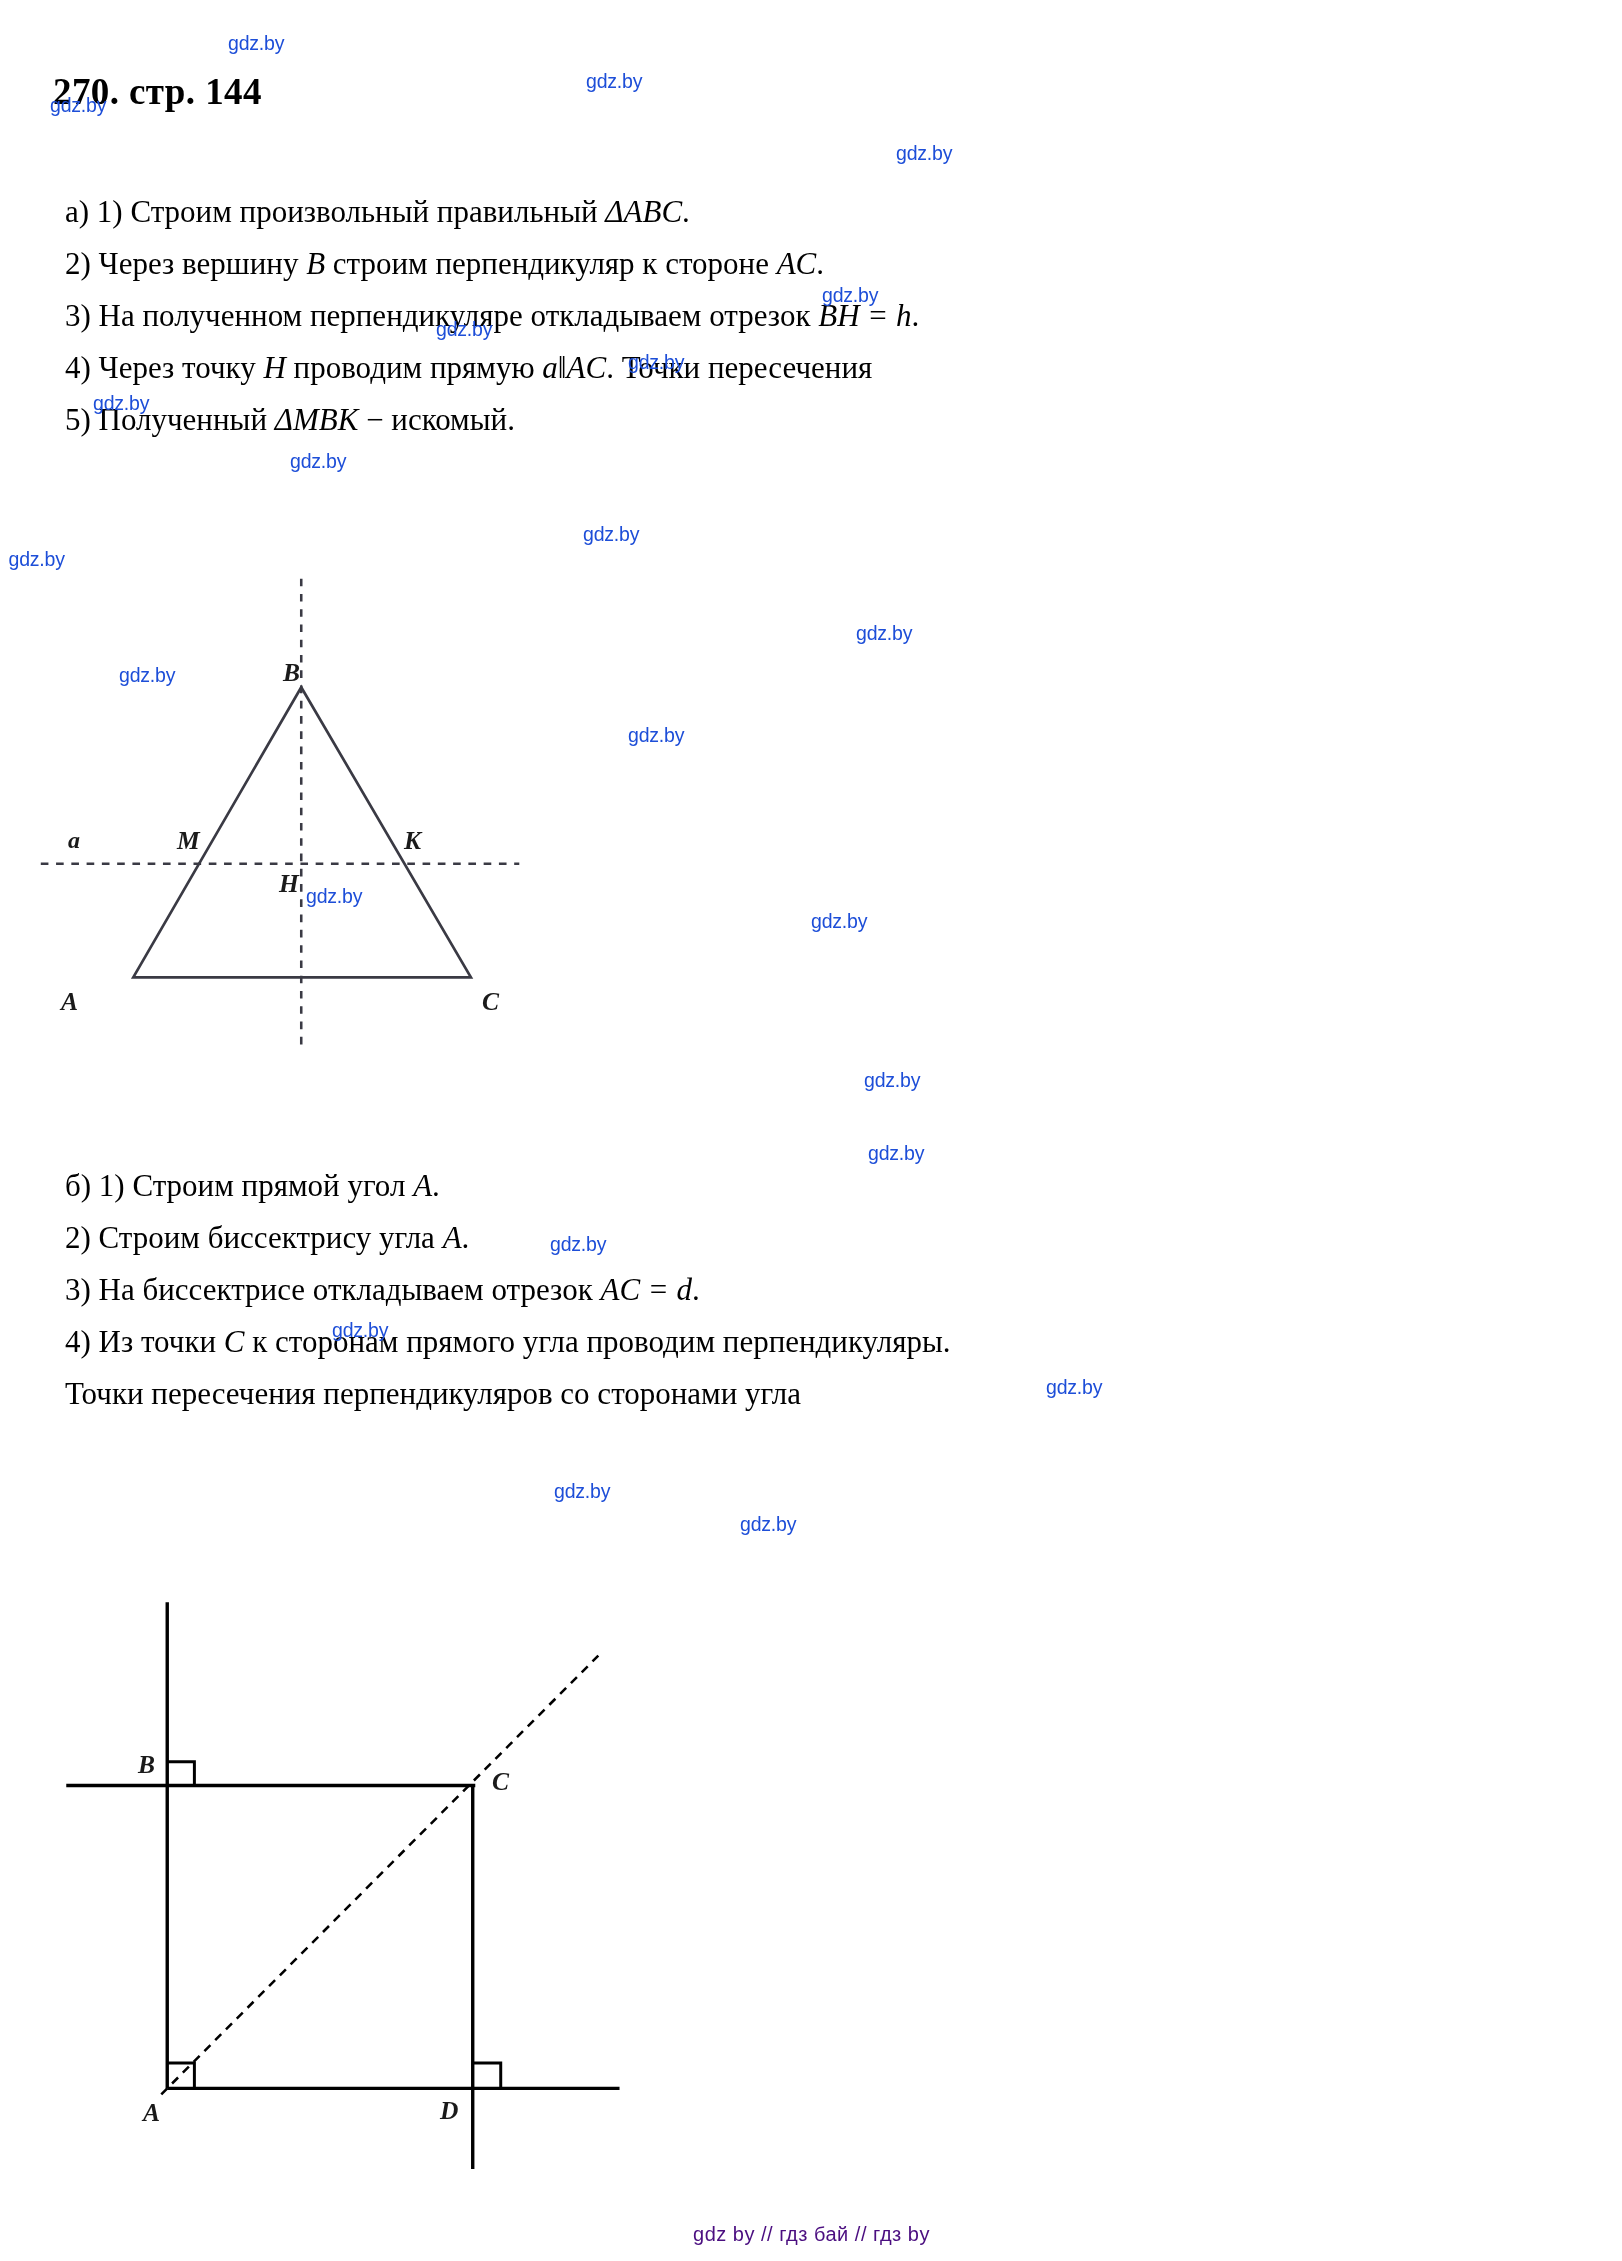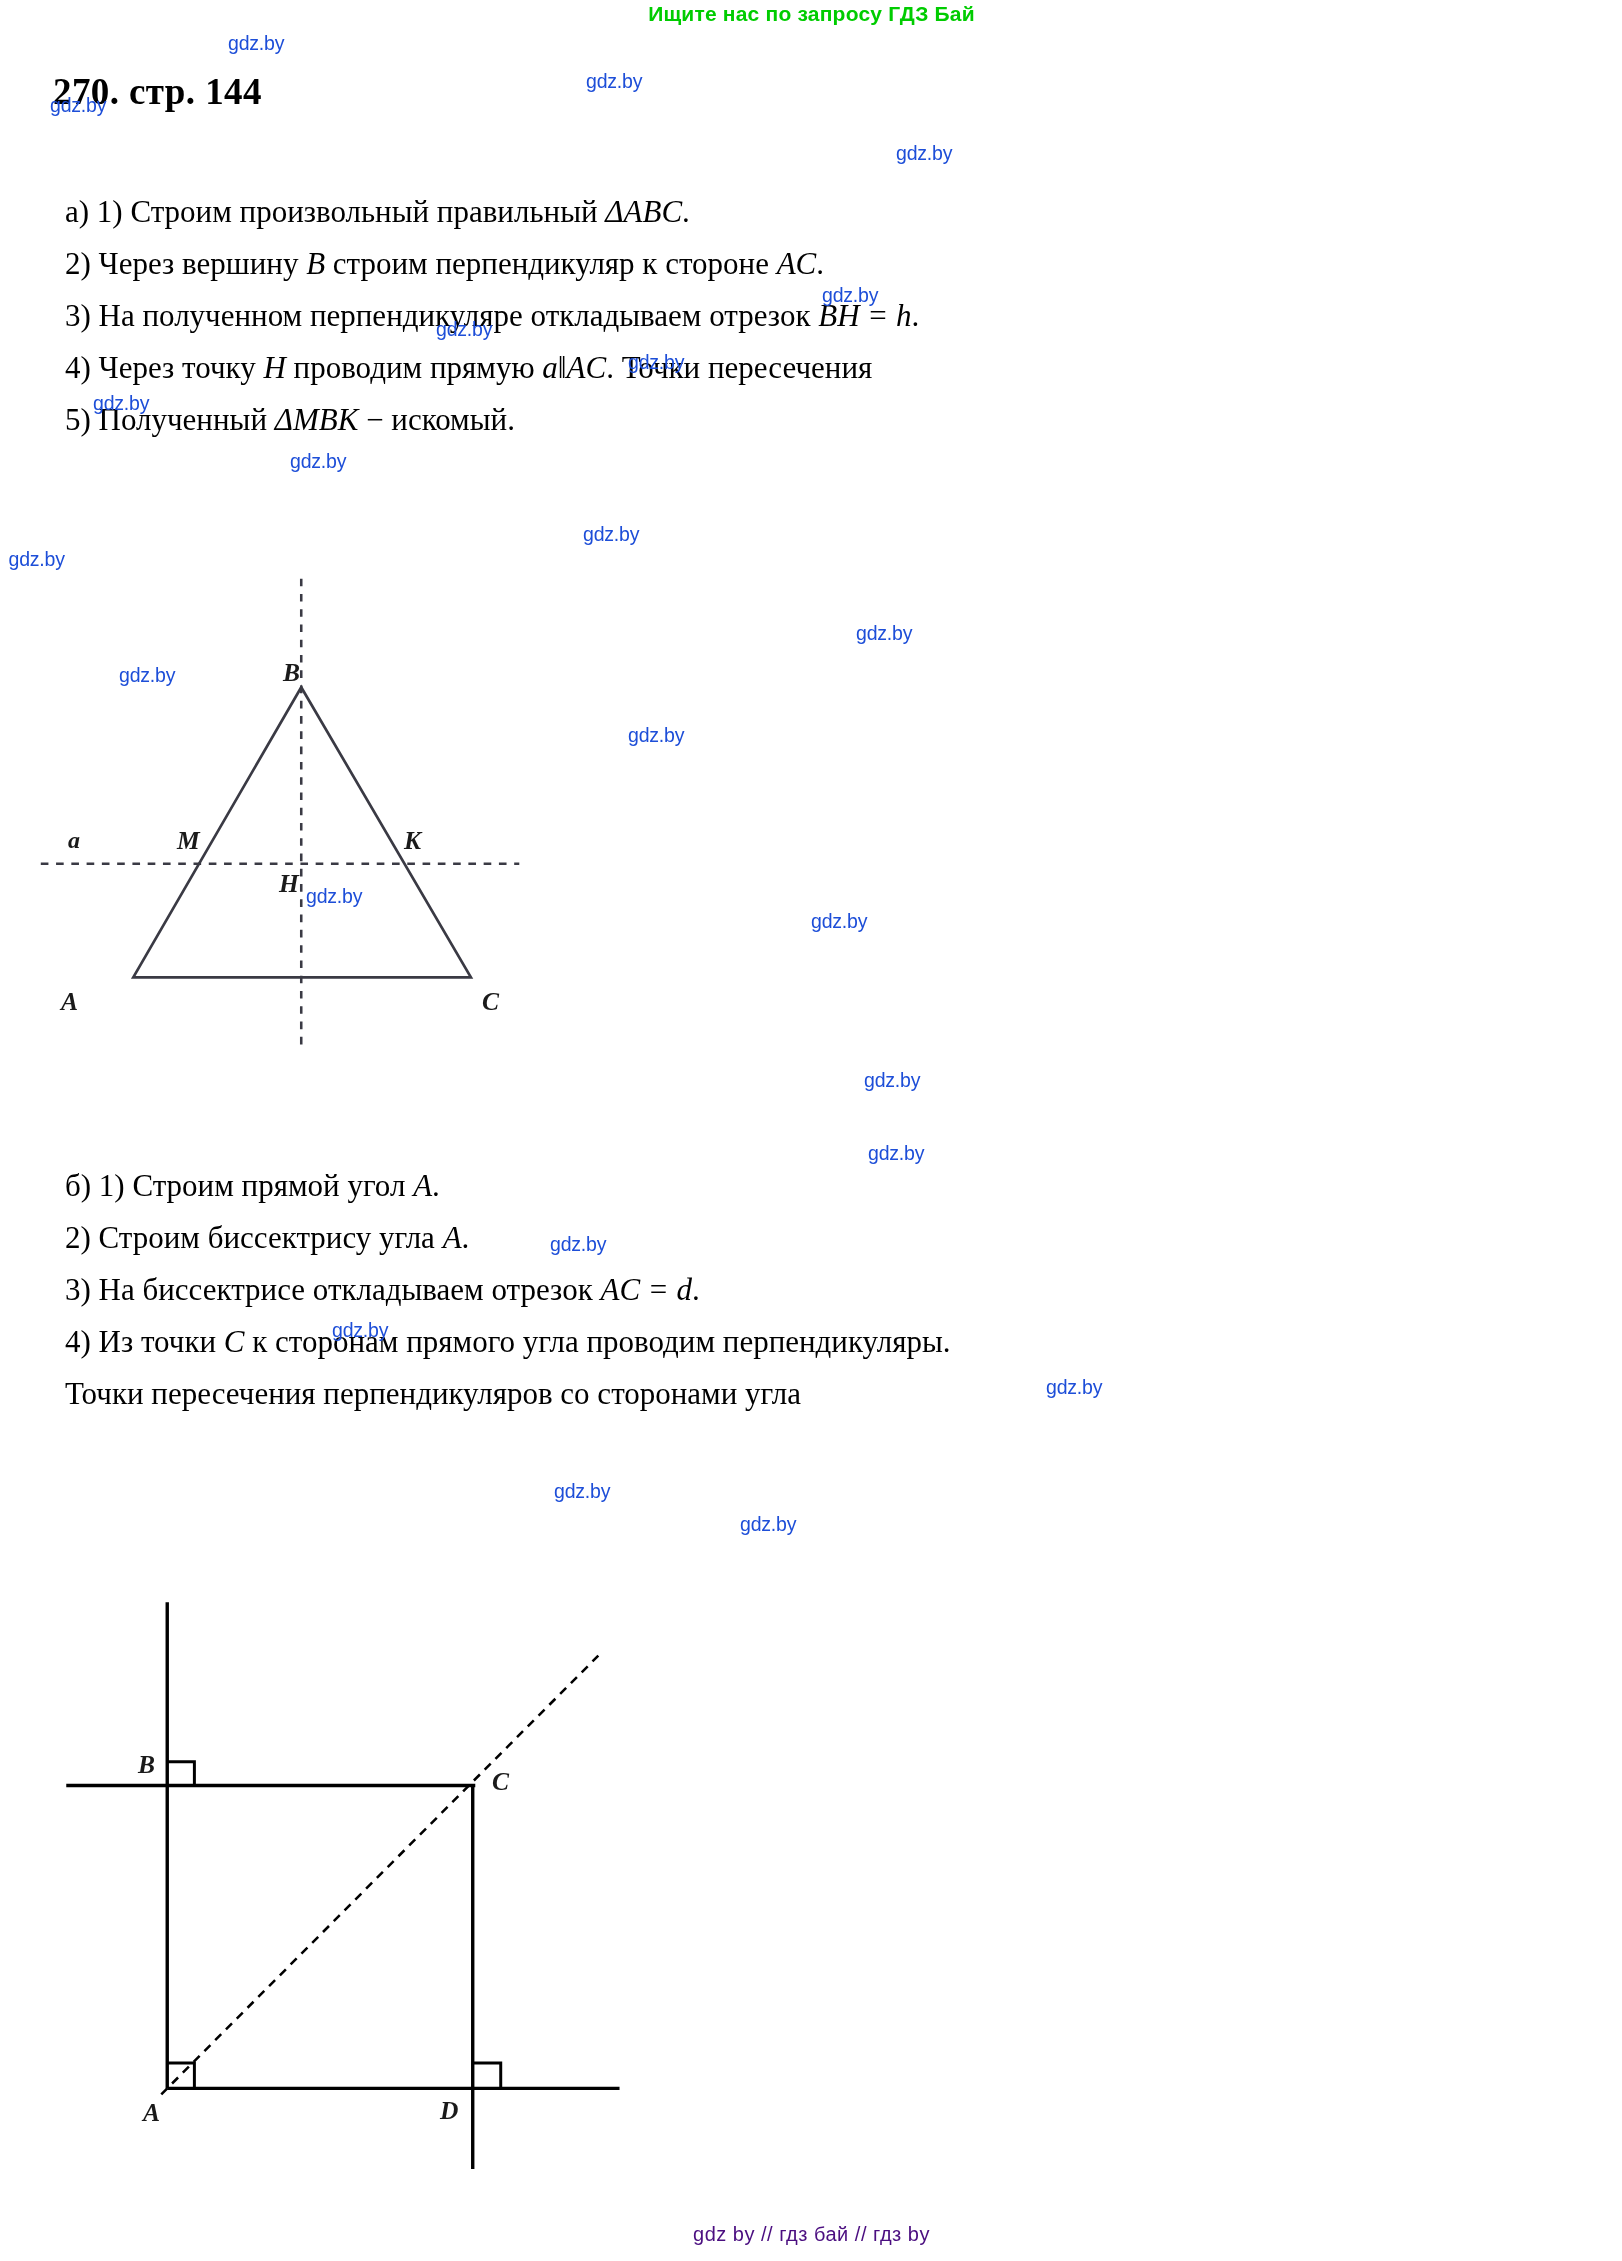--- a/index.html
+++ b/index.html
@@ -105,21 +105,20 @@
     font-size: 20px;
     color: #4b0f80;
     letter-spacing: 0.5px;
   }
 </style>
 </head>
 <body>
 
 <div id="page">
 
-  <div class="site-header">Ищите нас по запросу ГДЗ Бай</div>
 
   <div class="task-title">270. стр. 144</div>
 
   <div class="solution-block" id="block-a">
     <p>а) 1) Строим произвольный правильный  <span class="mathi">ΔABC</span>.</p>
     <p>2) Через вершину <span class="mathi">B</span> строим перпендикуляр к стороне <span class="mathi">AC</span>.</p>
     <p>3)  На полученном перпендикуляре откладываем отрезок <span class="mathi">BH = h</span>.</p>
     <p>4) Через точку <span class="mathi">H</span> проводим прямую <span class="mathi">a</span>‖<span class="mathi">AC</span>. Точки пересечения</p>
     <p>5) Полученный <span class="mathi">ΔMBK</span> − искомый.</p>
   </div>

